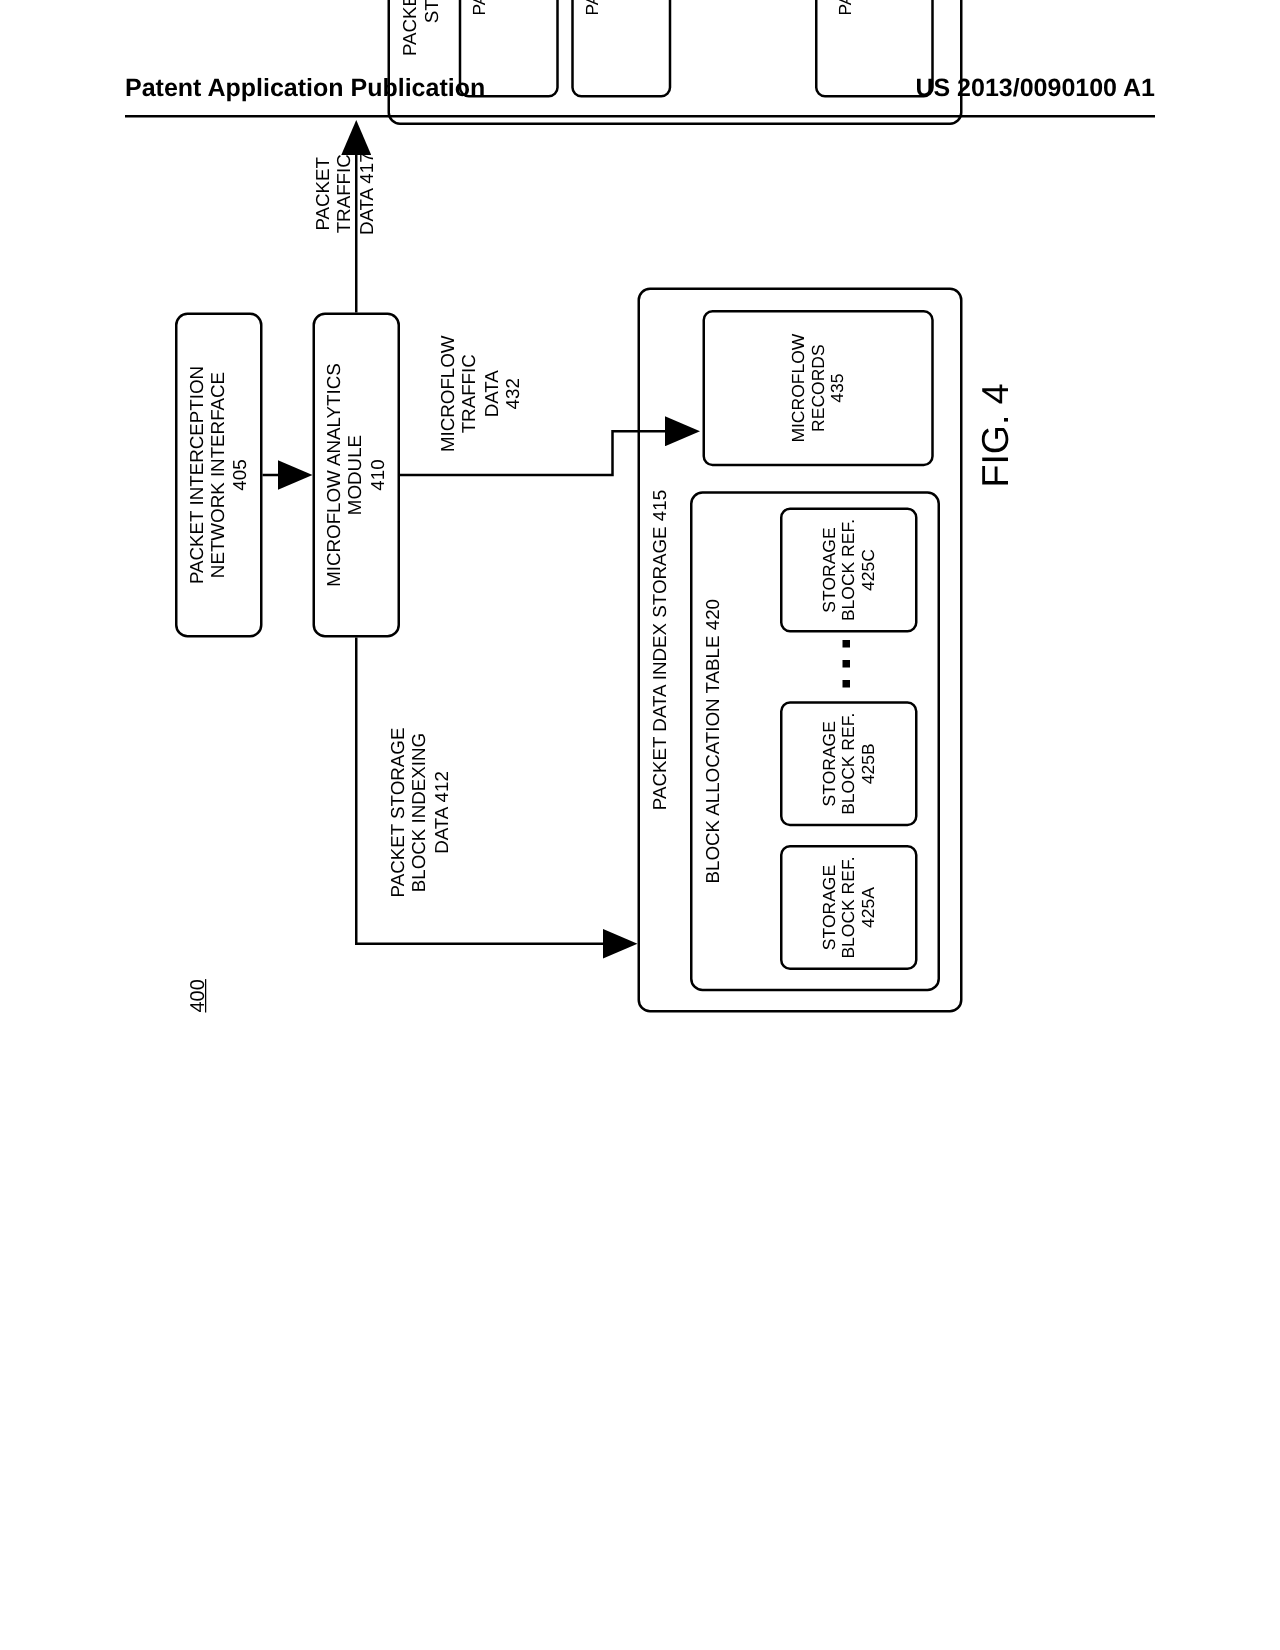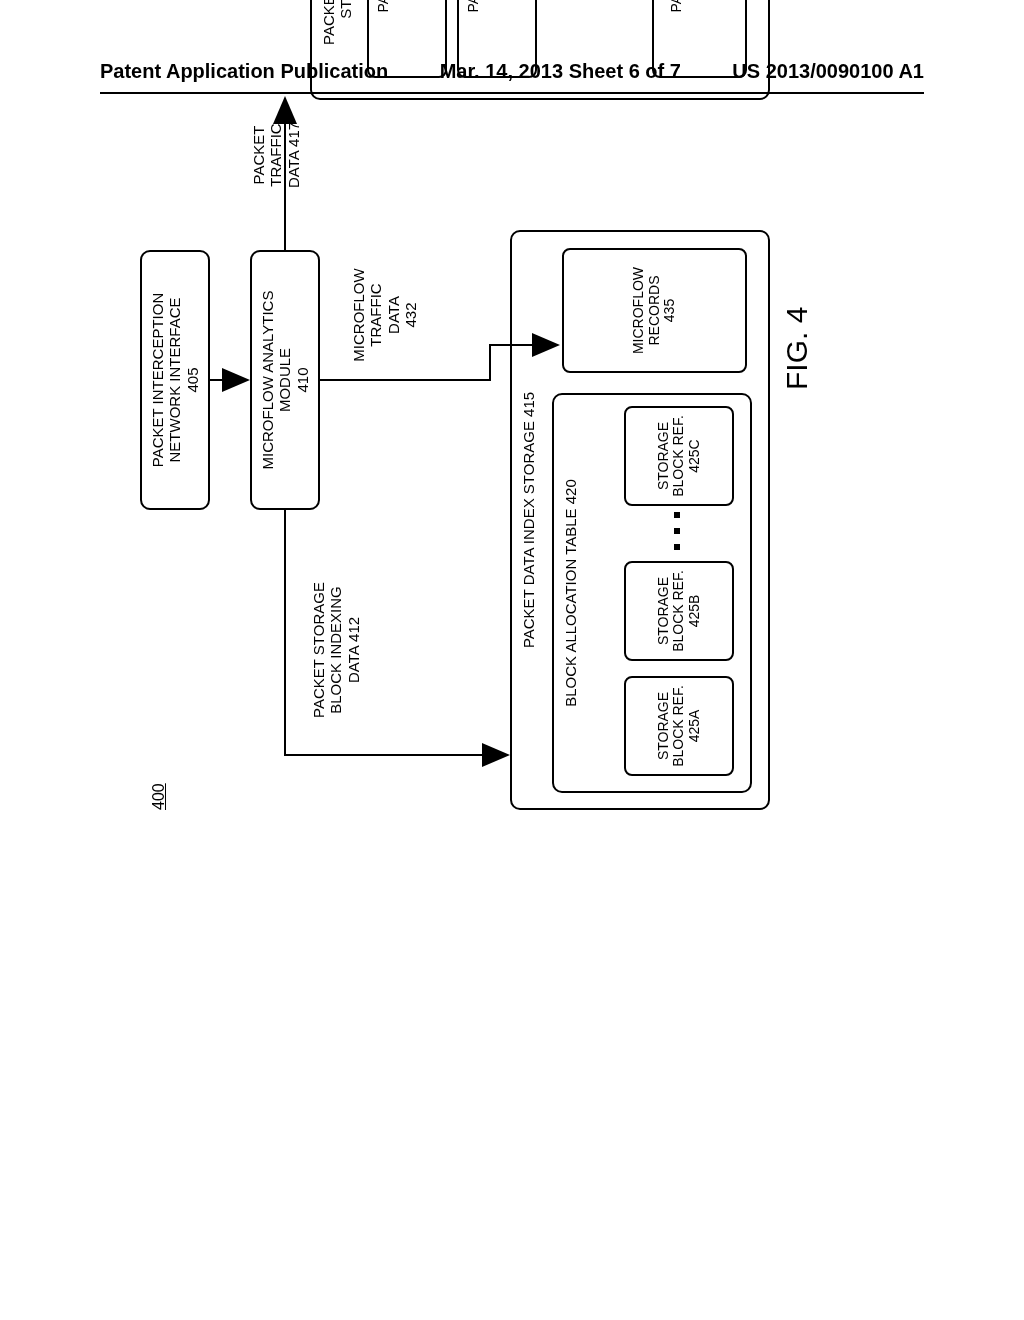--- a/index.html
+++ b/index.html
@@ -116,21 +116,20 @@
     font-size: 16px;
     text-decoration: underline;
   }
 </style>
 </head>
 <body>
 
 <div class="page">
   <div class="header">
     <span>Patent Application Publication</span>
-    <span>Mar. 14, 2013  Sheet 6 of 7</span>
     <span>US 2013/0090100 A1</span>
   </div>
   <div class="header-rule"></div>
 
   <div class="figure-wrap">
     <div class="canvas">
 
       <div class="sysnum" style="left:30px; top:30px;">400</div>
 
       <div class="box" style="left:330px; top:20px; width:260px; height:70px;">

